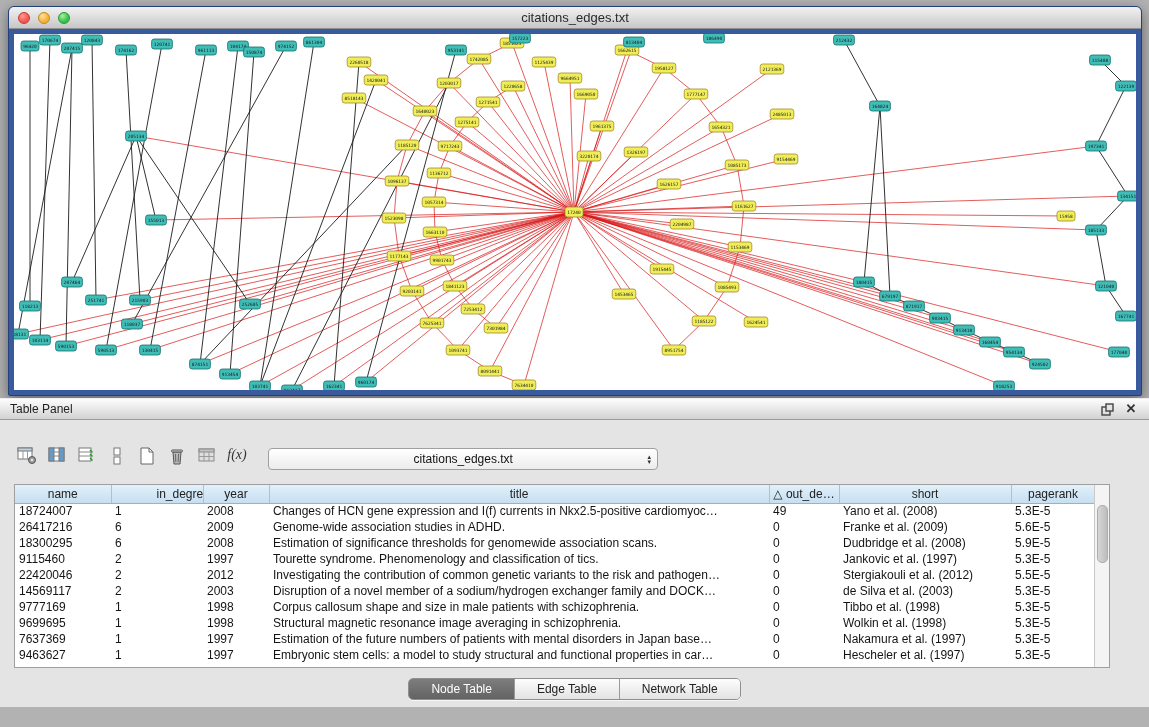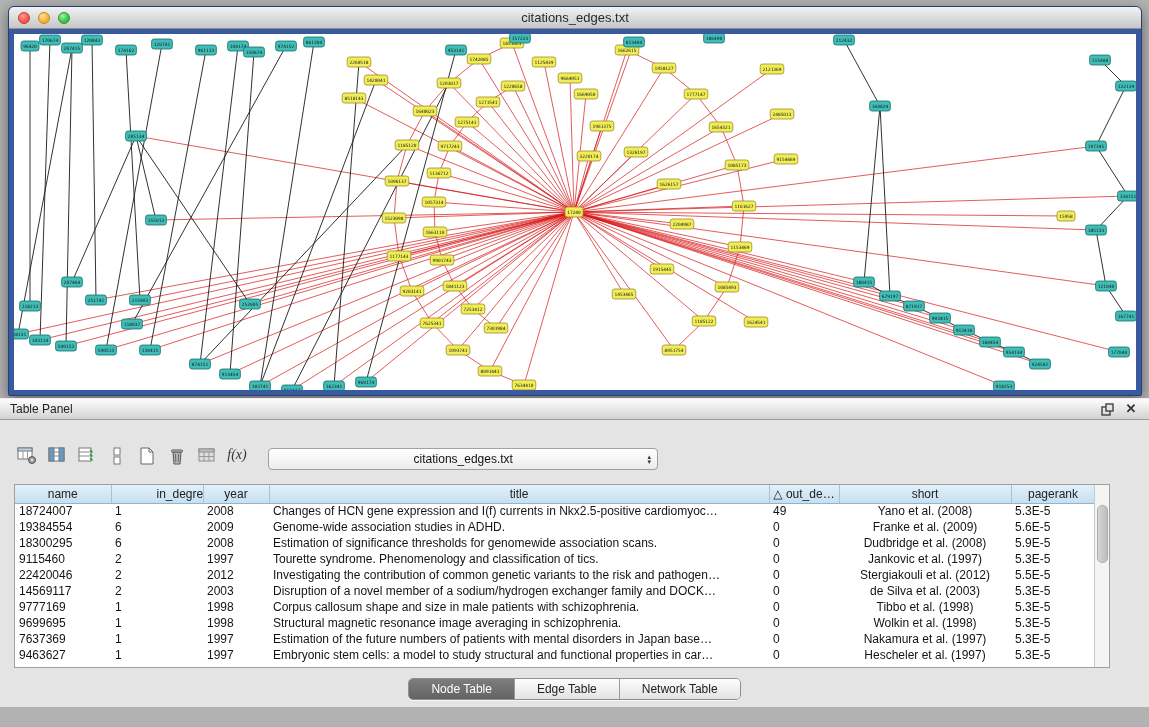--- a/index.html
+++ b/index.html
@@ -54,21 +54,21 @@
 
   
   .tablewrap { position:relative; width:1096px; height:184px; background:#fff;
     border:1px solid #9f9f9f; overflow:hidden; }
   table { border-collapse:collapse; table-layout:fixed; width:1080px; }
   th { height:18px; background:linear-gradient(#e2f0fa,#c6dff0); border-right:1px solid #a5c4d9;
     border-bottom:1px solid #93b5cc; font-size:12px; font-weight:normal; color:#222; text-align:center;
     overflow:hidden; white-space:nowrap; }
   td { height:16px; font-size:12px; color:#141414; white-space:nowrap; overflow:hidden;
     text-overflow:ellipsis; padding:0 4px; }
-  td.col-short { text-align:center; }
+  td.col-short { }
   .vscroll { position:absolute; right:0; top:0; width:15px; height:100%;
     background:#f4f4f4; border-left:1px solid #c9c9c9; }
   .vthumb { position:absolute; left:2px; top:20px; width:11px; height:58px;
     background:linear-gradient(90deg,#d6d6d6,#bdbdbd); border-radius:5px; border:1px solid #adadad; }
 
   
   .tabsrow { display:flex; justify-content:center; margin-top:10px; }
   .tabgroup { display:flex; border:1px solid #8f8f8f; border-radius:5px; overflow:hidden;
     box-shadow:0 1px 0 rgba(255,255,255,.7); }
   .tab { padding:3px 22px; font-size:12px; color:#222; background:linear-gradient(#fdfdfd,#e3e3e3);
@@ -789,21 +789,21 @@
             <tr>
               <td class="col-name">18724007</td>
               <td class="col-in_degree">1</td>
               <td class="col-year">2008</td>
               <td class="col-title">Changes of HCN gene expression and I(f) currents in Nkx2.5-positive cardiomyoc…</td>
               <td class="col-out_degree">49</td>
               <td class="col-short">Yano et al. (2008)</td>
               <td class="col-pagerank">5.3E-5</td>
             </tr>
             <tr>
-              <td class="col-name">19384554</td>
+              <td class="col-name">26417216</td>
               <td class="col-in_degree">6</td>
               <td class="col-year">2009</td>
               <td class="col-title">Genome-wide association studies in ADHD.</td>
               <td class="col-out_degree">0</td>
               <td class="col-short">Franke et al. (2009)</td>
               <td class="col-pagerank">5.6E-5</td>
             </tr>
             <tr>
               <td class="col-name">18300295</td>
               <td class="col-in_degree">6</td>

